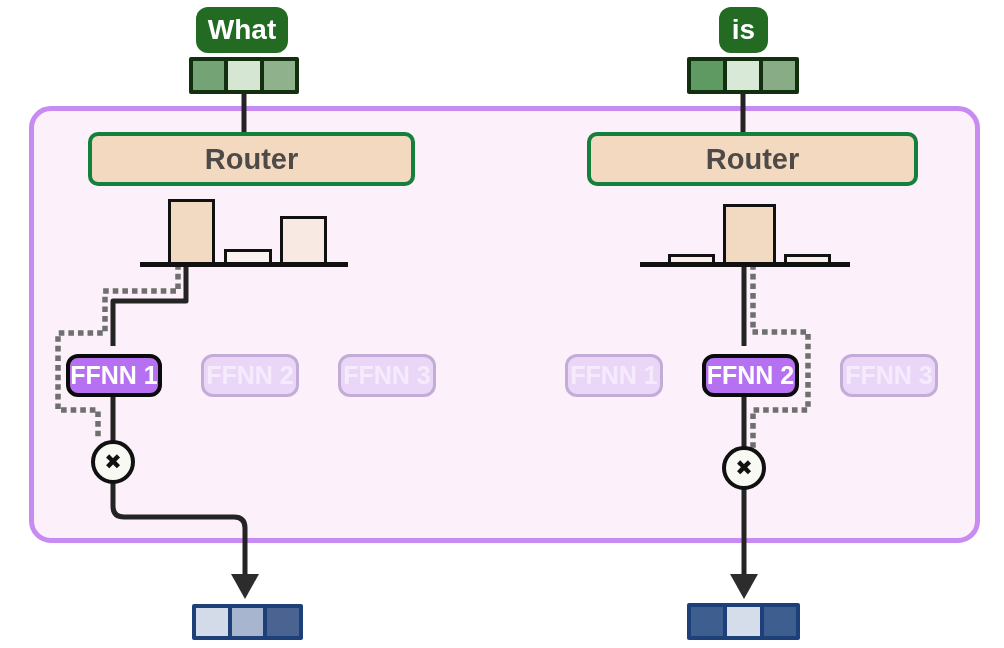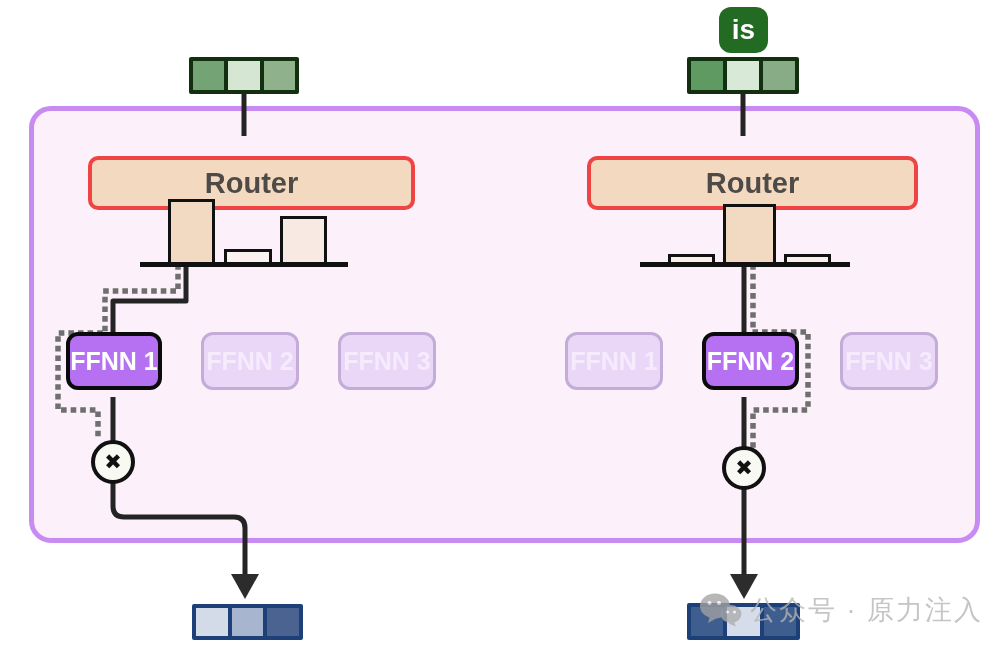--- a/index.html
+++ b/index.html
@@ -16,29 +16,29 @@
          justify-content:center;z-index:3;}
   
   .vec{position:absolute;display:flex;gap:4px;padding:4px;border-radius:2px;z-index:3;box-sizing:border-box;}
   .vec .cell{flex:1;}
   
   #title{position:absolute;left:338px;top:50px;width:330px;font-size:41px;color:#1A1A20;
          white-space:nowrap;z-index:3;}
   #title .b{font-weight:bold;}
   #title .r{font-weight:normal;margin-left:10px;}
   
-  .router{position:absolute;top:132px;height:54px;background:#F3D9BF;border:4px solid #ef4444;
+  .router{position:absolute;top:132px;height:54px;background:#F3D9BF;border:4px solid #15803d;
           border-radius:10px;display:flex;align-items:center;justify-content:center;
-          font-weight:bold;font-size:29px;color:#4E4A47;z-index:3;box-sizing:border-box;margin-top:24px;}
+          font-weight:bold;font-size:29px;color:#4E4A47;z-index:3;box-sizing:border-box;}
   
   .chart{position:absolute;top:199px;height:65px;z-index:3;}
   .chart .bar{position:absolute;bottom:0;border:3px solid #111;border-bottom:none;box-sizing:border-box;}
   .baseline{position:absolute;top:262px;height:5px;background:#111;z-index:4;}
   
-  .ffnn{position:absolute;top:332px;height:58px;border-radius:12px;display:flex;align-items:center;
+  .ffnn{position:absolute;top:354px;height:43px;border-radius:12px;display:flex;align-items:center;
         justify-content:center;font-weight:bold;font-size:25px;z-index:3;box-sizing:border-box;
         background:#EAD7F8;border:3.5px solid #C3ACD7;color:#F5EBFC;}
   .ffnn.active{background:#B671F2;border:4.5px solid #0B0B0B;color:#ffffff;}
   
   .mult{position:absolute;width:44px;height:44px;border-radius:50%;background:#F9F9F4;
         border:4.5px solid #111;display:flex;align-items:center;justify-content:center;
         font-size:21px;font-weight:bold;color:#111;z-index:3;box-sizing:border-box;}
   
   #watermark{position:absolute;left:698px;top:592px;display:flex;align-items:center;gap:8px;
              z-index:5;opacity:.78;}
@@ -64,20 +64,21 @@
     <path d="M744 266 V346" stroke="#242424" stroke-width="5" fill="none"></path>
     <path d="M744 397 V448" stroke="#242424" stroke-width="5" fill="none"></path>
     <path d="M744 488 V577" stroke="#242424" stroke-width="5" fill="none"></path>
     <polygon points="730,574 758,574 744,599" fill="#2C2C2C"></polygon>
 
     <path d="M178 267 V291 H105 V333 H58 V410 H98 V443" stroke="#6F6F6F" stroke-width="5.5" fill="none" stroke-dasharray="0.1 9.5" stroke-linecap="square"></path>
     <path d="M753 267 V332 H808 V410 H753 V447" stroke="#6F6F6F" stroke-width="5.5" fill="none" stroke-dasharray="0.1 9.5" stroke-linecap="square"></path>
   </svg>
 
 
+  <div class="token" style="left:196px;width:92px;background:#236B23;">What</div>
   <div class="token" style="left:719px;width:49px;background:#236B23;">is</div>
 
   <div class="vec" id="vec-what" style="left: 189px; top: 57px; width: 110px; height: 37px; background: rgb(18, 48, 15);">
       <div class="cell" style="background: rgb(116, 163, 117);"></div>
       <div class="cell" style="background: rgb(213, 230, 211);"></div>
       <div class="cell" style="background: rgb(143, 178, 140);"></div>
     </div>
   <div class="vec" id="vec-is" style="left: 687px; top: 57px; width: 112px; height: 37px; background: rgb(18, 48, 15);">
       <div class="cell" style="background: rgb(94, 154, 98);"></div>
       <div class="cell" style="background: rgb(217, 233, 215);"></div>
@@ -107,33 +108,20 @@
       <div class="cell" style="background: rgb(211, 219, 233);"></div>
       <div class="cell" style="background: rgb(167, 181, 206);"></div>
       <div class="cell" style="background: rgb(74, 99, 144);"></div>
     </div>
   <div class="vec" id="vec-out-right" style="left: 687px; top: 603px; width: 113px; height: 37px; background: rgb(30, 64, 120);">
       <div class="cell" style="background: rgb(63, 94, 144);"></div>
       <div class="cell" style="background: rgb(214, 221, 234);"></div>
       <div class="cell" style="background: rgb(63, 94, 144);"></div>
     </div>
 
-  <div id="watermark">
-    <svg width="44" height="34" viewBox="0 0 44 34">
-      <ellipse cx="17" cy="13" rx="15" ry="12.5" fill="#A3A3A3"></ellipse>
-      <circle cx="11.5" cy="10" r="2" fill="#FCF0FA"></circle>
-        <circle cx="21" cy="10" r="2" fill="#FCF0FA"></circle>
-      <path d="M12 23 L10 30 L19 25 Z" fill="#A3A3A3"></path>
-      <ellipse cx="33" cy="21" rx="10.5" ry="9" fill="#ACACAC"></ellipse>
-      <circle cx="29.5" cy="19" r="1.6" fill="#FCF0FA"></circle>
-        <circle cx="36.5" cy="19" r="1.6" fill="#FCF0FA"></circle>
-      <path d="M36 29 L38 33.5 L30.5 30.5 Z" fill="#ACACAC"></path>
-    </svg>
-    <span class="wm-text">公众号 · 原力注入</span>
-  </div>
 
 <div class="ffnn active" style="left: 66px; width: 96px;">FFNN 1</div>
     <div class="ffnn" style="left: 201px; width: 98px;">FFNN 2</div>
     <div class="ffnn" style="left: 338px; width: 98px;">FFNN 3</div>
     <div class="ffnn" style="left: 565px; width: 98px;">FFNN 1</div>
     <div class="ffnn active" style="left: 702px; width: 97px;">FFNN 2</div>
     <div class="ffnn" style="left: 840px; width: 98px;">FFNN 3</div>
   </div>
 
 </body></html>

